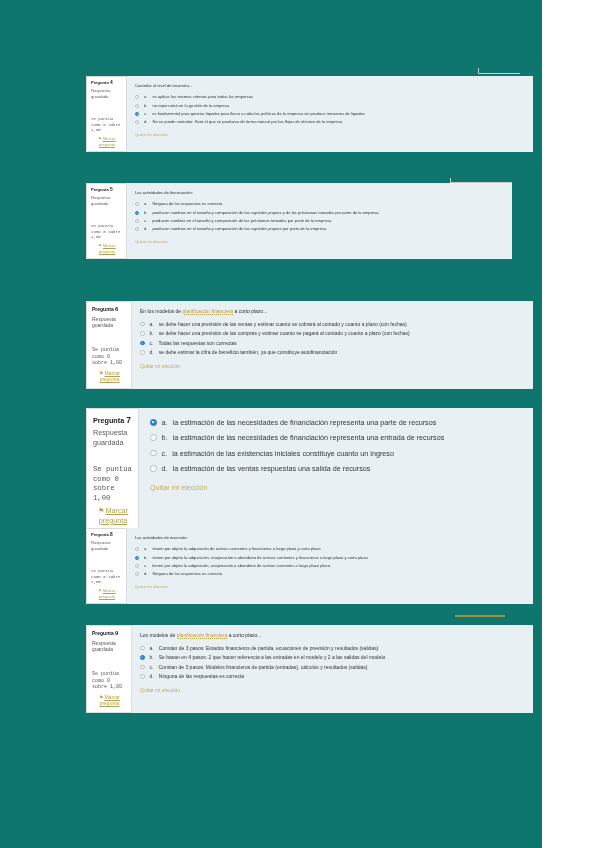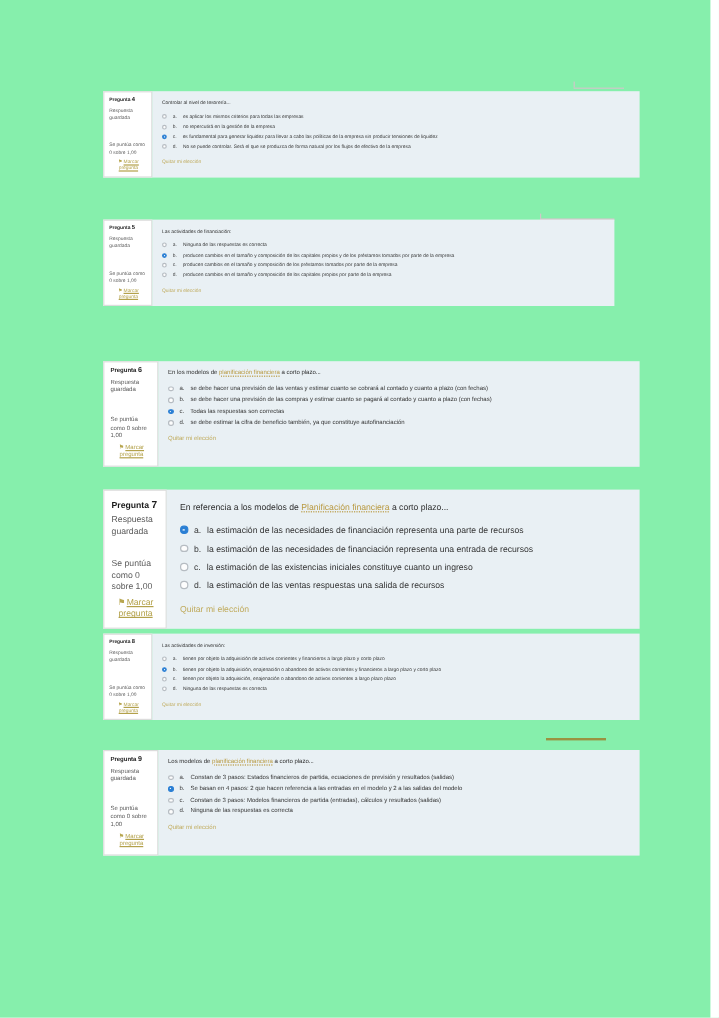--- a/index.html
+++ b/index.html
@@ -12,23 +12,23 @@
     height: 848px;
     position: relative;
     font-family: "Liberation Sans", sans-serif;
     color: #2b2b2b;
     overflow: hidden;
   }
 
   .page {
     position: absolute;
     left: 0; top: 0;
-    width: 592px;
+    width: 542px;
     height: 848px;
-    background: #86efac;
+    background: #0f766e;
   }
 
   
   .qblock {
     position: absolute;
     display: flex;
     align-items: stretch;
   }
 
   .qinfo {
@@ -50,20 +50,21 @@
     font-weight: bold;
     font-size: 1.18em;
   }
   .qinfo .qstate {
     margin-bottom: 18px;
     color: #5a5a5a;
   }
   .qinfo .qgrade {
     margin-bottom: 3px;
     color: #5a5a5a;
+    font-family: Liberation Mono, monospace;
   }
   .qinfo .qflag {
     color: #b3a14a;
     text-align: center;
   }
   .qinfo .qflag .flagicon {
     color: #b8a650;
     margin-right: 1px;
   }
   .qinfo .qflag .flagtext {
@@ -305,21 +306,20 @@
         <span>Pregunta</span>
         <span class="n">7</span>
       </div>
       <div class="qstate">Respuesta guardada</div>
       <div class="qgrade">Se puntúa como 0 sobre 1,00</div>
       <div class="qflag">
         <span class="flagicon">⚑</span><span class="flagtext">Marcar pregunta</span>
       </div>
     </div>
     <div class="qcontent">
-      <div class="qtext"><span>En referencia a los modelos de </span><span class="glossary">Planificación financiera</span><span> a corto plazo...</span></div>
       <div class="answers">
         <div class="answer">
           <span class="radio sel"></span>
           <span class="alabel">a.</span>
           <span class="atext">la estimación de las necesidades de financiación representa una parte de recursos</span>
         </div>
         <div class="answer">
           <span class="radio"></span>
           <span class="alabel">b.</span>
           <span class="atext">la estimación de las necesidades de financiación representa una entrada de recursos</span>

